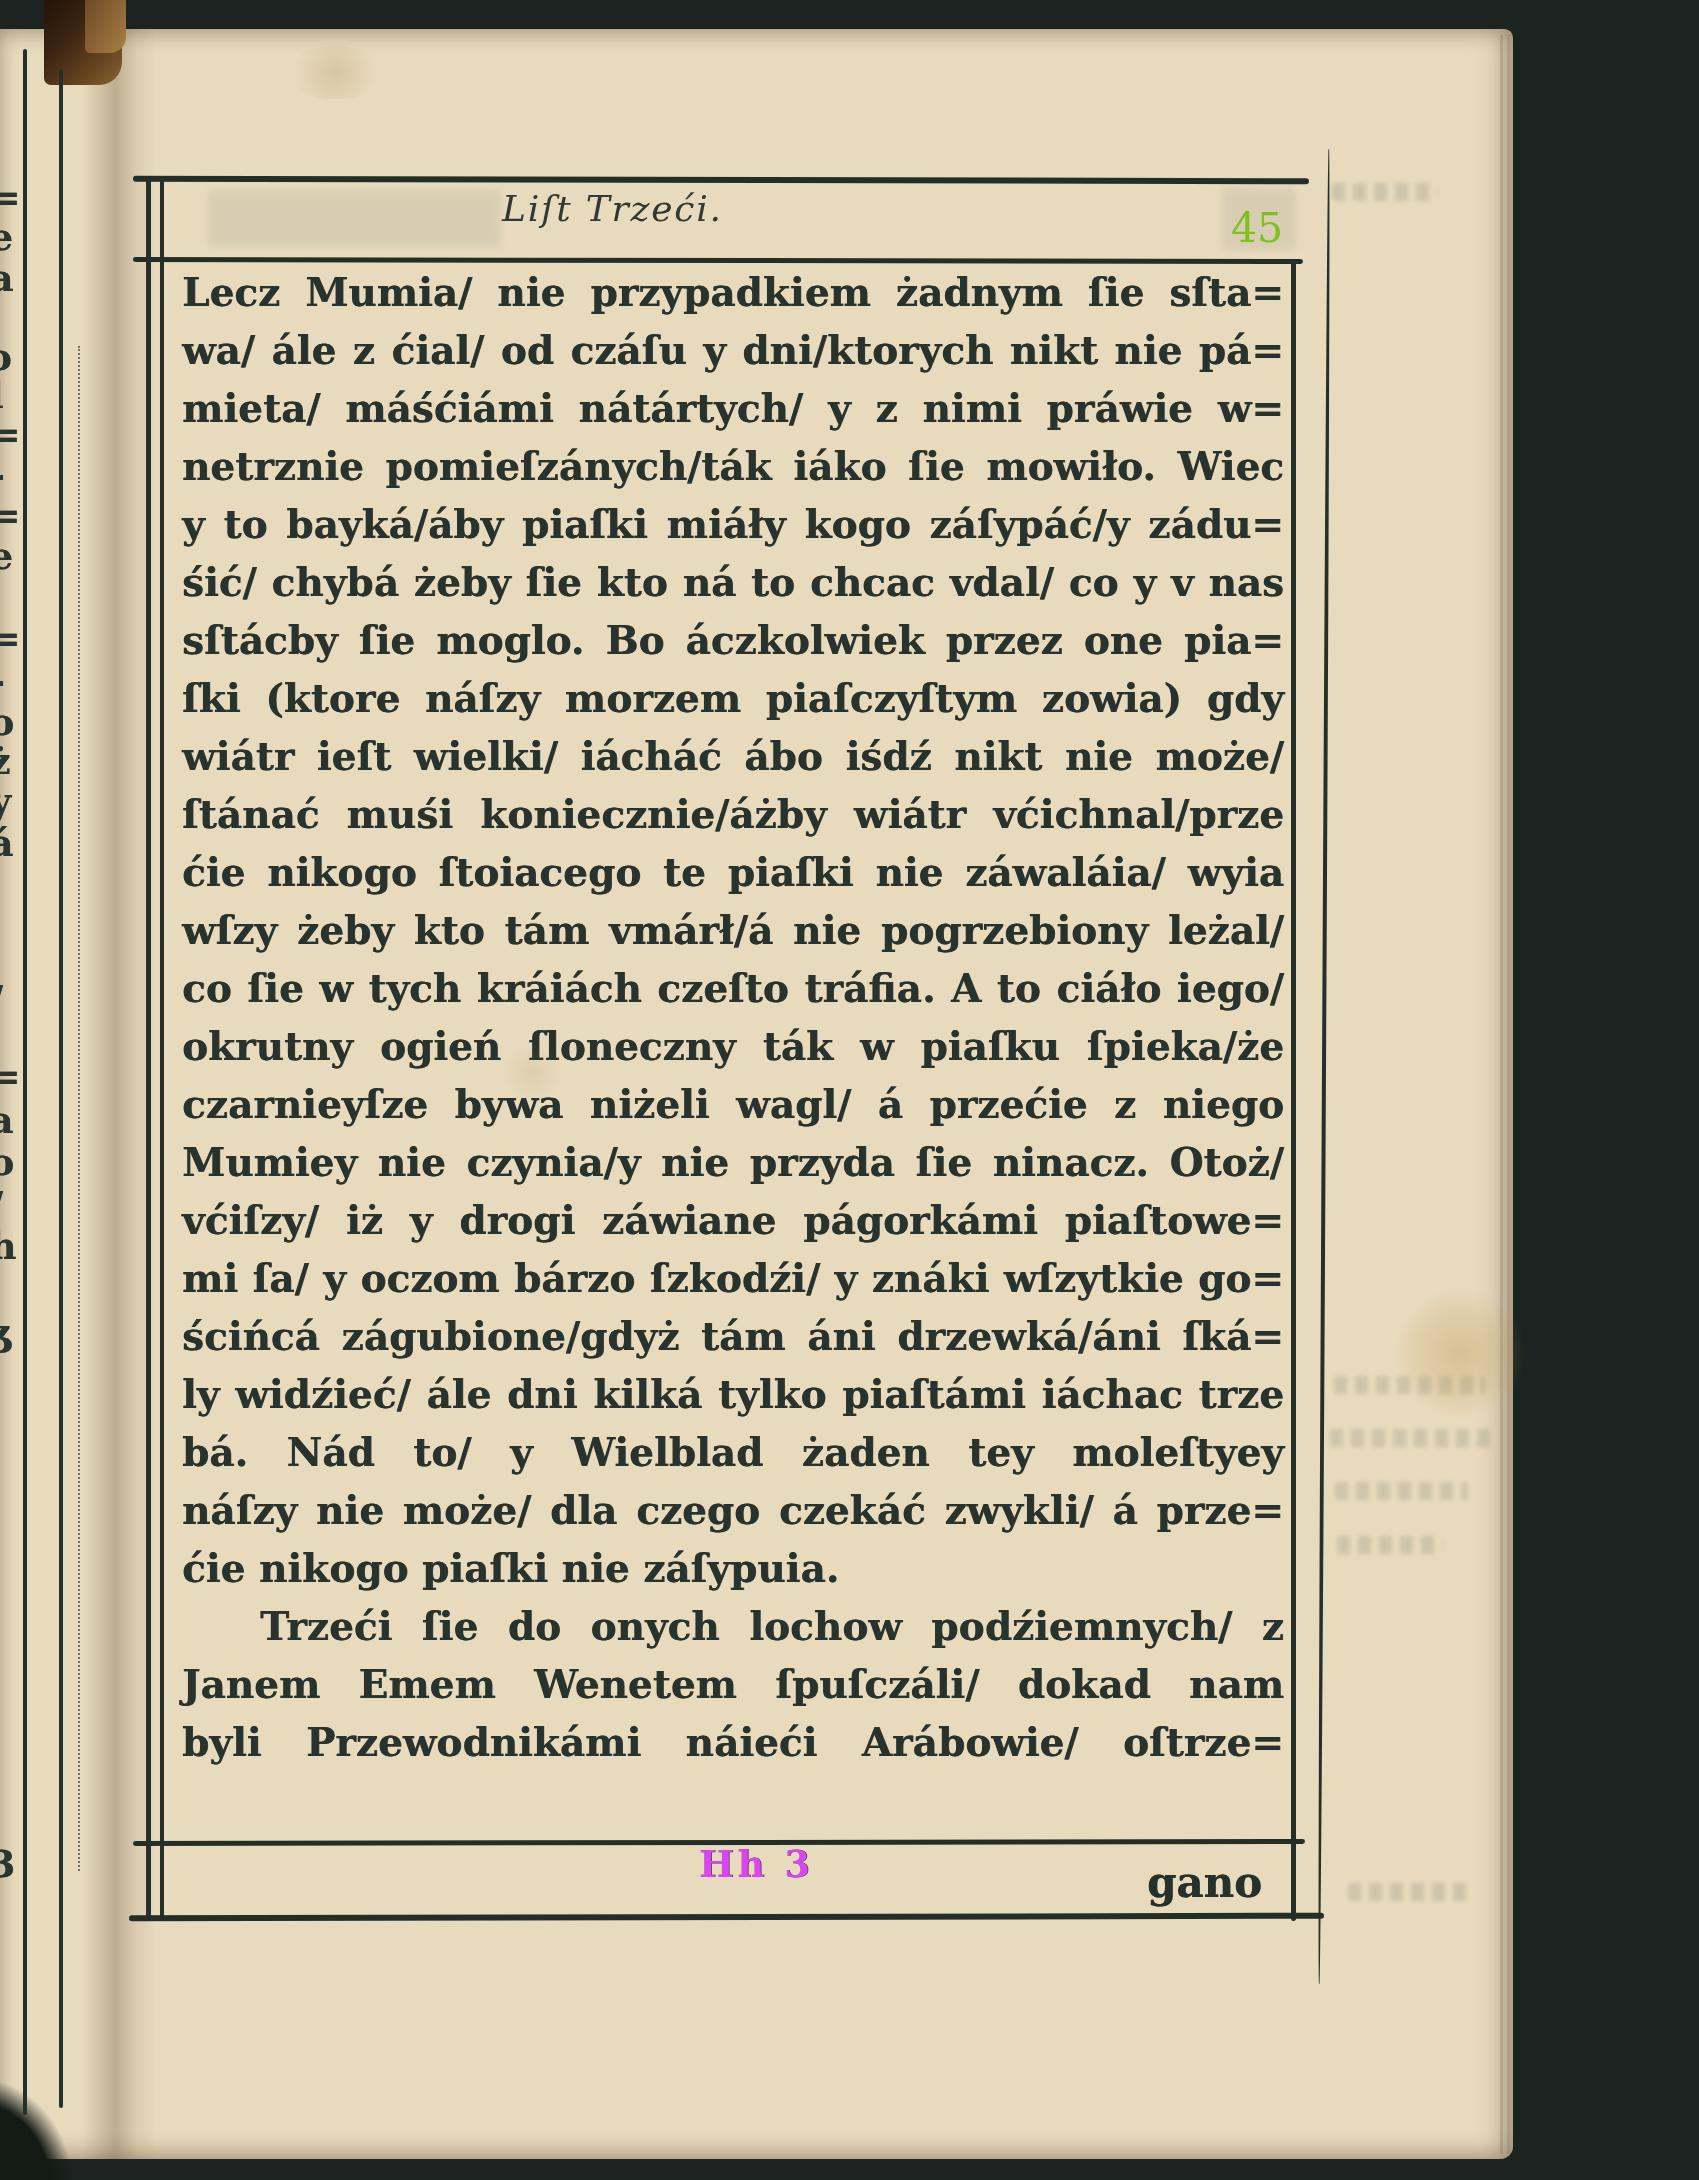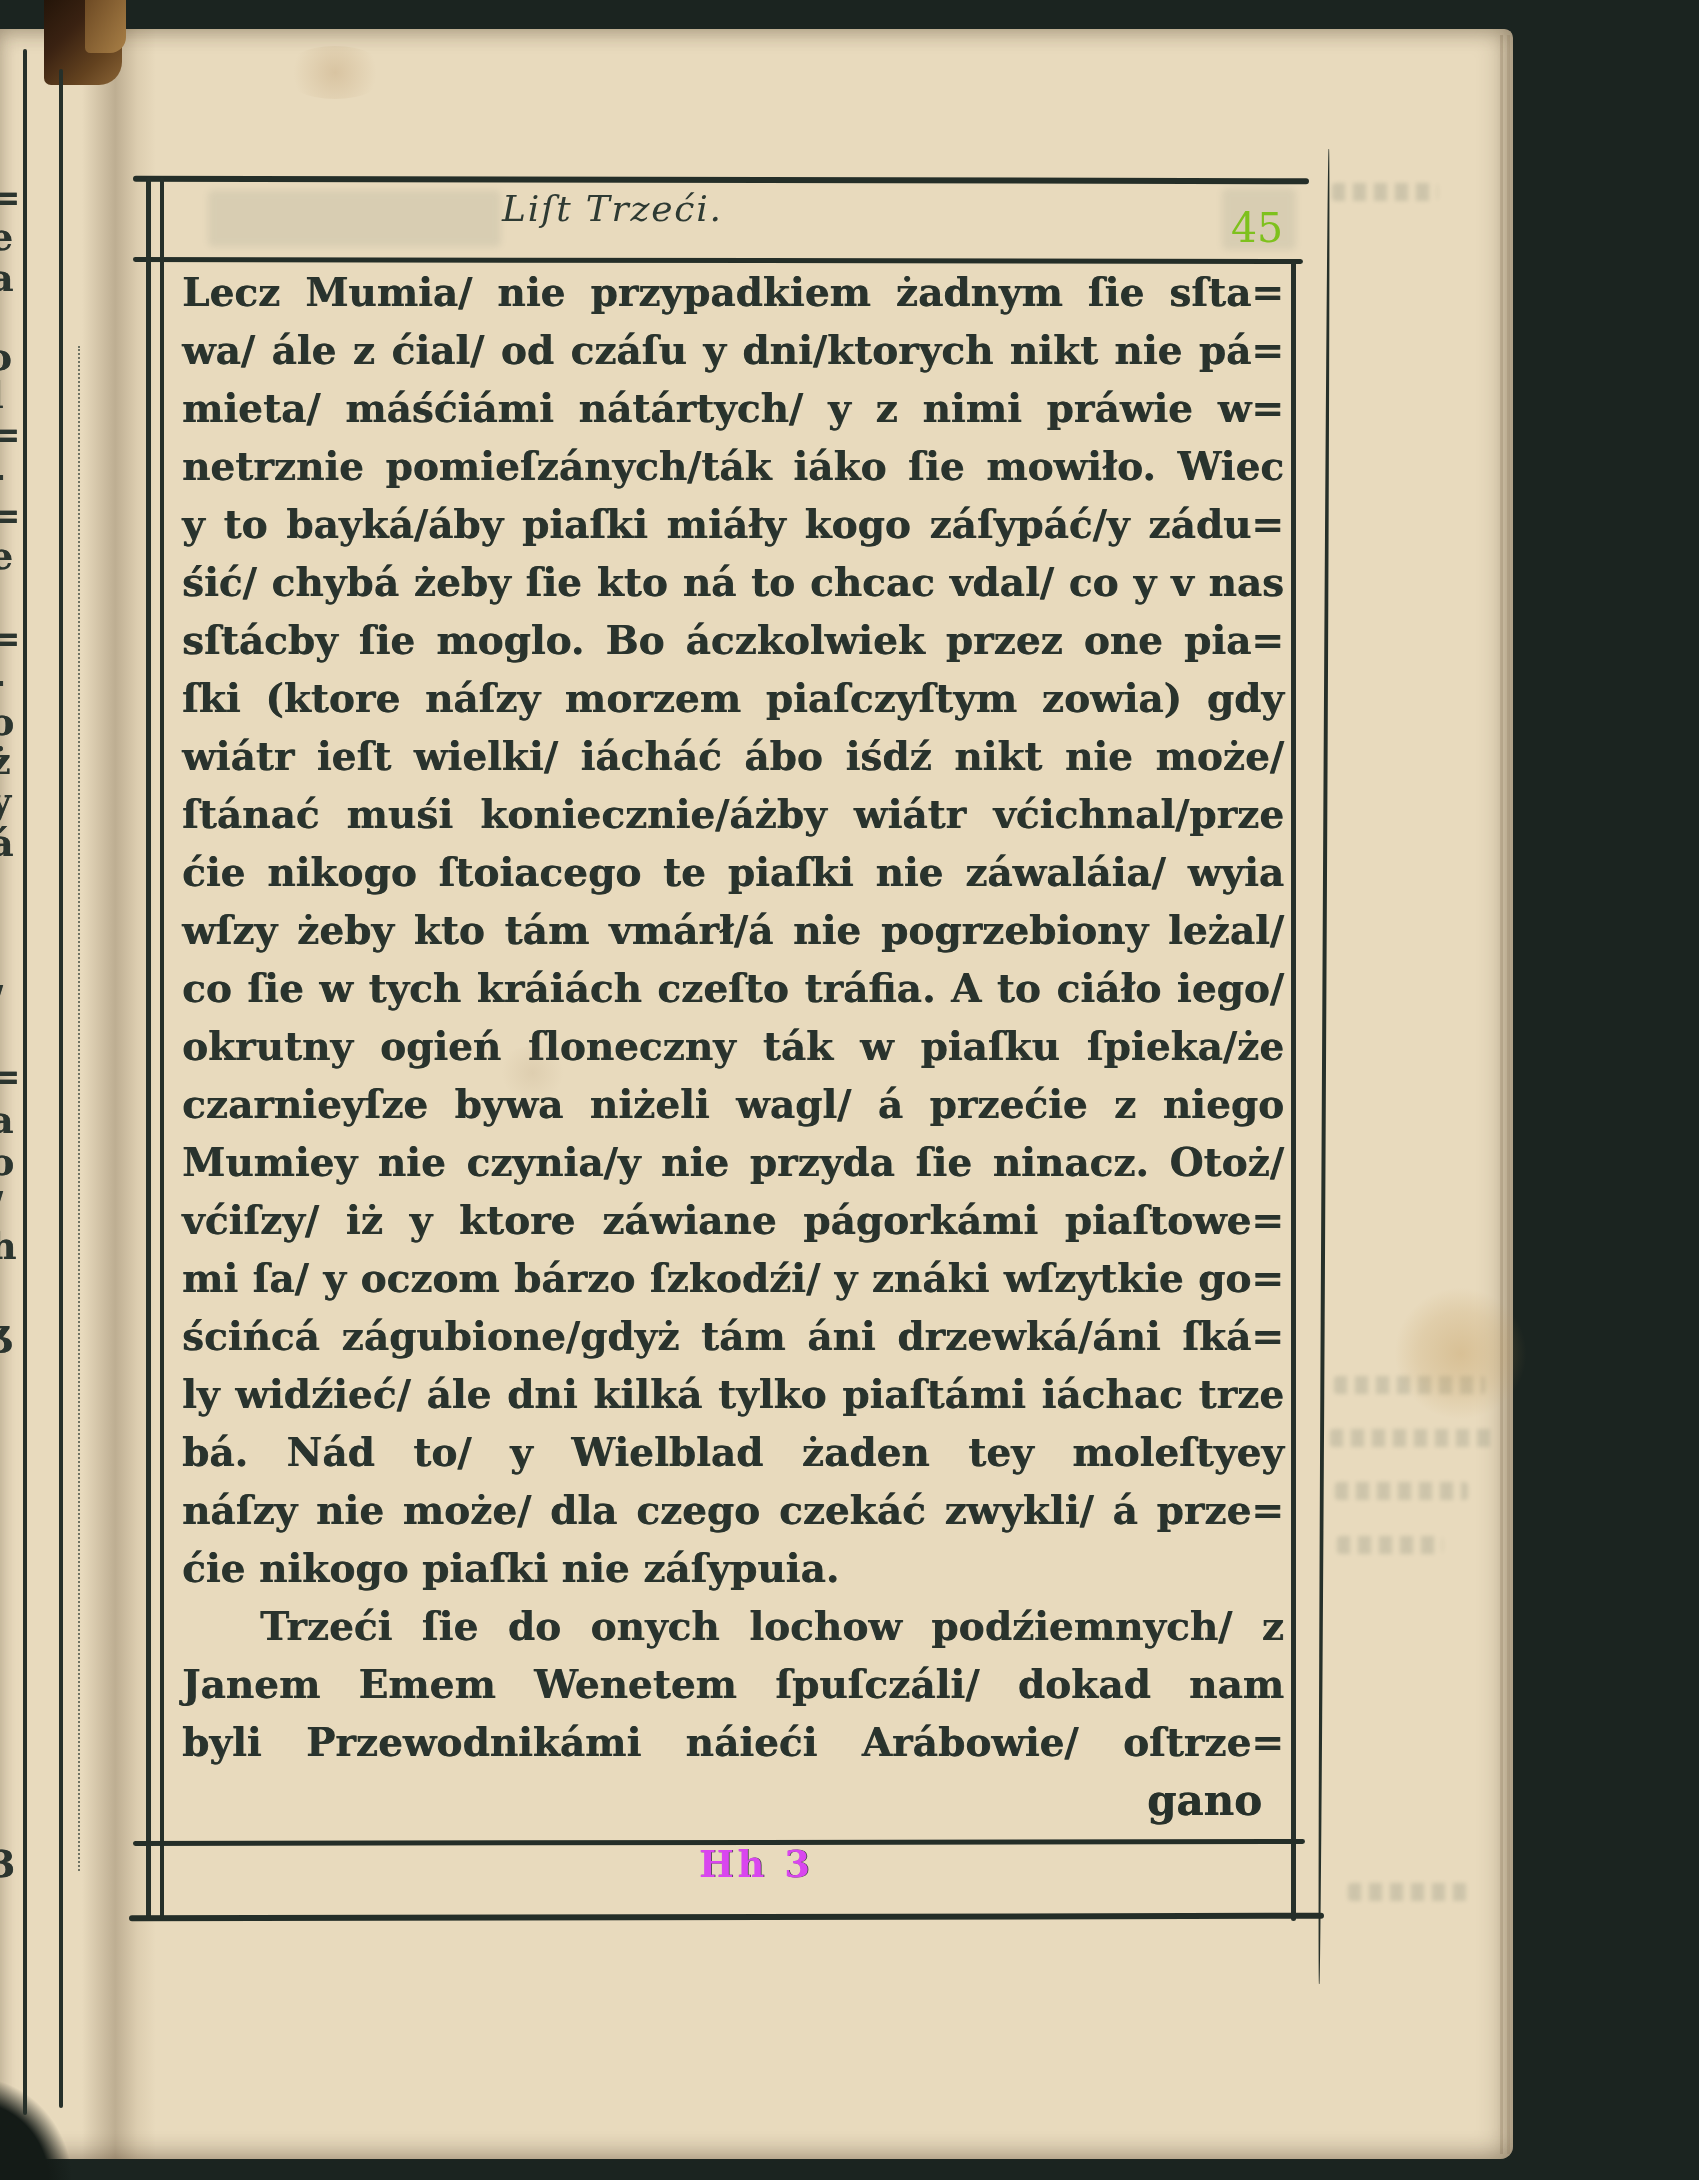--- a/index.html
+++ b/index.html
@@ -52,21 +52,21 @@
     letter-spacing:0px;
   }
   .line{height:58px;white-space:nowrap;text-align:justify;text-align-last:justify;overflow:visible;}
   .line.short{text-align-last:left;}
   .line.indent{padding-left:78px;width:1024px;}
   #signature{
     position:absolute;left:699px;top:1842px;font-size:37px;font-weight:700;color:#d946ef;
     text-shadow:0.7px 0 0 rgba(39,49,43,.9);letter-spacing:3.5px;
   }
   #catchword{
-    position:absolute;left:1147px;top:1776px;font-size:42px;font-weight:700;color:#27312b;
+    position:absolute;left:1147px;top:1858px;font-size:42px;font-weight:700;color:#27312b;
     text-shadow:0.5px 0 0 rgba(39,49,43,.9);
   }
   
   #fragment-col{position:absolute;left:0;top:0;width:23px;height:2180px;overflow:hidden;}
   .frag{position:absolute;left:-10.6px;font-size:37px;font-weight:700;color:#2b352f;text-shadow:0.4px 0 0 rgba(43,53,47,.8);}
   
   .ghost{
     position:absolute;height:17.7px;opacity:.16;filter:blur(2.2px);
     background:repeating-linear-gradient(90deg, #46584c 0 13.3px, rgba(70,88,76,0) 13.3px 21px);
     border-radius:3.5px;
@@ -149,21 +149,21 @@
       <div class="line">sſtácby ſie moglo. Bo áczkolwiek przez one pia=</div>
       <div class="line">ſki (ktore náſzy morzem piaſczyſtym zowia) gdy</div>
       <div class="line">wiátr ieſt wielki/ iácháć ábo iśdź nikt nie może/</div>
       <div class="line">ſtánać muśi koniecznie/áżby wiátr vćichnal/prze</div>
       <div class="line">ćie nikogo ſtoiacego te piaſki nie záwaláia/ wyia</div>
       <div class="line">wſzy żeby kto tám vmárł/á nie pogrzebiony leżal/</div>
       <div class="line">co ſie w tych kráiách czeſto tráfia. A to ciáło iego/</div>
       <div class="line">okrutny ogień ſloneczny ták w piaſku ſpieka/że</div>
       <div class="line">czarnieyſze bywa niżeli wagl/ á przećie z niego</div>
       <div class="line">Mumiey nie czynia/y nie przyda ſie ninacz. Otoż/</div>
-      <div class="line">vćiſzy/ iż y ktore záwiane págorkámi piaſtowe=</div>
+      <div class="line">vćiſzy/ iż y drogi záwiane págorkámi piaſtowe=</div>
       <div class="line">mi ſa/ y oczom bárzo ſzkodźi/ y znáki wſzytkie go=</div>
       <div class="line">ścińcá zágubione/gdyż tám áni drzewká/áni ſká=</div>
       <div class="line">ly widźieć/ ále dni kilká tylko piaſtámi iáchac trze</div>
       <div class="line">bá. Nád to/ y Wielblad żaden tey moleſtyey</div>
       <div class="line">náſzy nie może/ dla czego czekáć zwykli/ á prze=</div>
       <div class="line short">ćie nikogo piaſki nie záſypuia.</div>
       <div class="line indent">Trzeći ſie do onych lochow podźiemnych/ z</div>
       <div class="line">Janem Emem Wenetem ſpuſczáli/ dokad nam</div>
       <div class="line">byli Przewodnikámi náieći Arábowie/ oſtrze=</div>
     </div>

